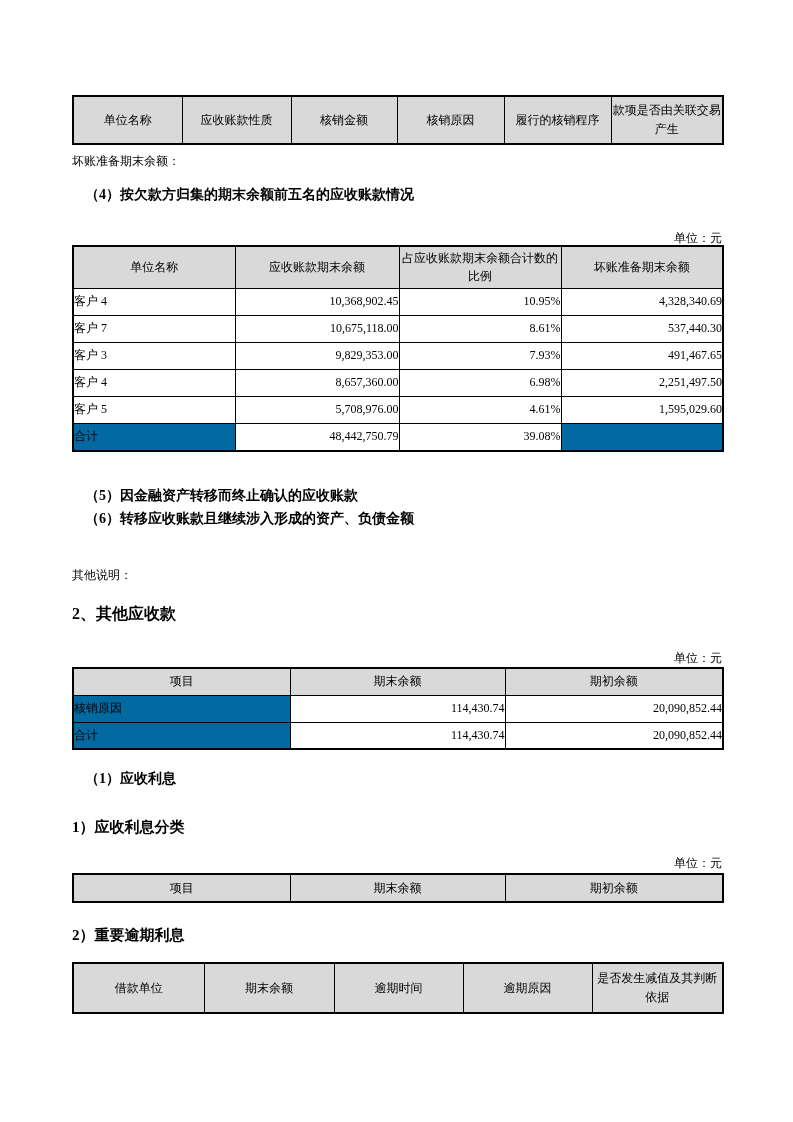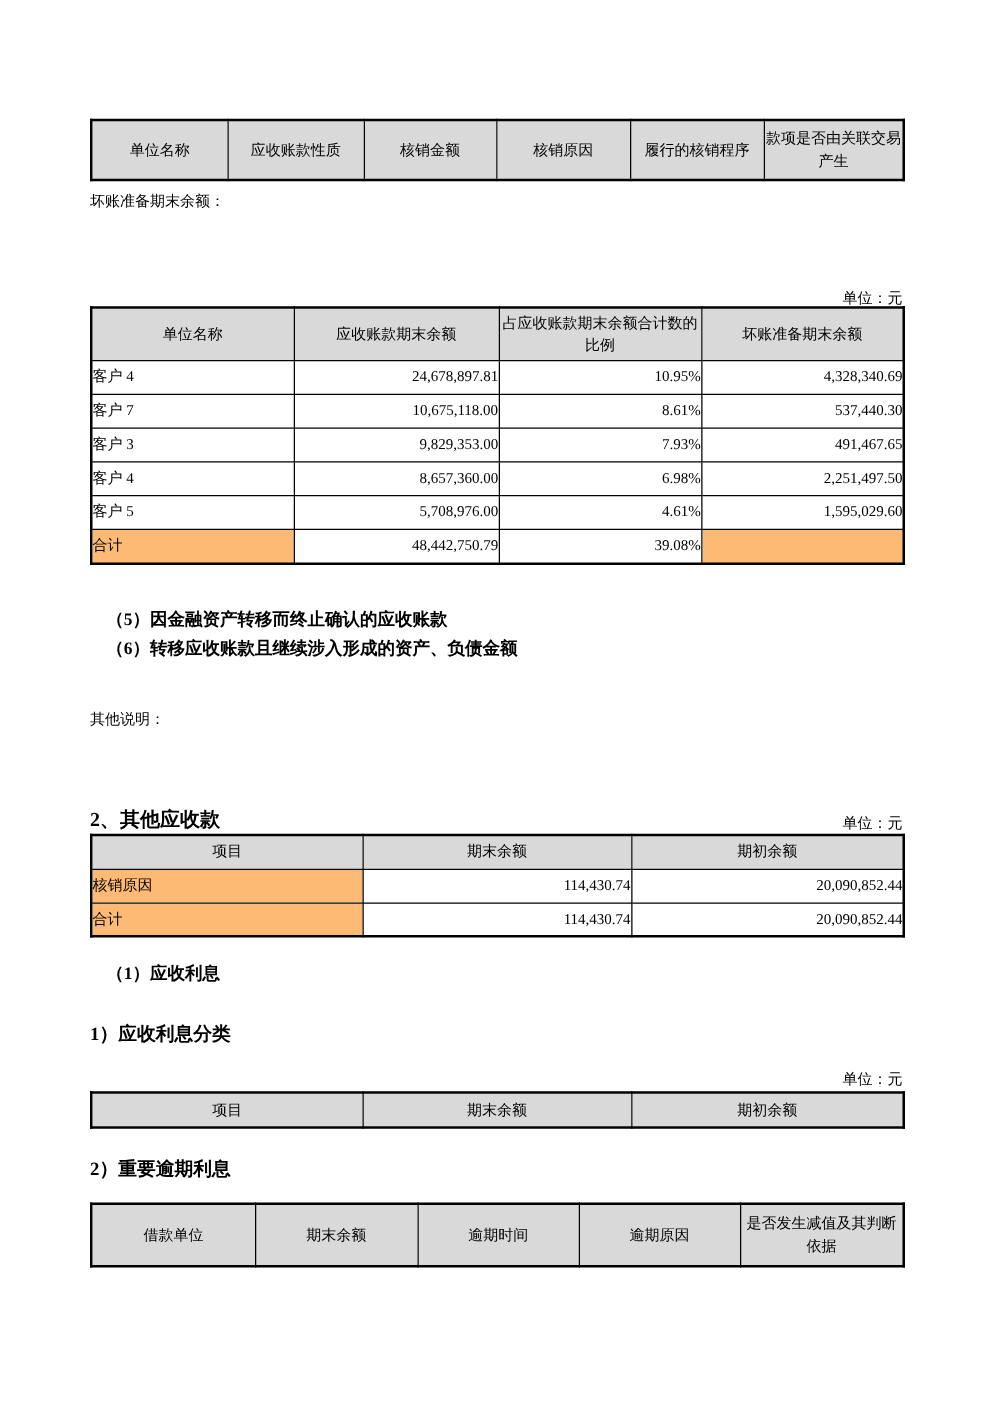--- a/index.html
+++ b/index.html
@@ -10,39 +10,39 @@
     background:#ffffff;
     font-family:"Liberation Serif","DejaVu Serif",serif;
     color:#000;
     overflow:hidden;
   }
   .abs{position:absolute;left:72px;width:650px;}
   .indent{left:85px;width:637px;}
   .note{font-size:12px;line-height:1.2;}
   .unit{font-size:12px;text-align:right;}
   .h-num{font-size:14px;font-weight:bold;}   
-  .h-big{font-size:16px;font-weight:bold;margin-top:42px;}   
+  .h-big{font-size:16px;font-weight:bold;}   
   .h-sub{font-size:15px;font-weight:bold;}   
   table.doc{
     border-collapse:collapse;
     table-layout:fixed;
     width:650px;
     font-size:12px;
     border:2px solid #000;
   }
   table.doc td{
     border:1px solid #000;
     overflow:hidden;
     vertical-align:middle;
     padding:0;
   }
   td.h{background:#d9d9d9;text-align:center;line-height:1.55;padding:2px 3px;}
   td.lab{text-align:left;padding-left:5px;padding-right:3px;}
   td.num{text-align:right;padding-right:5px;padding-left:3px;}
-  td.g{background:#fdba74;}
+  td.g{background:#0369a1;}
 </style>
 </head>
 <body>
 
 <div class="page">
 
   <table class="doc abs" style="top:95px;">
     <colgroup>
       <col style="width:109px">
         <col style="width:109px">
@@ -58,39 +58,40 @@
       <td class="h">核销金额</td>
       <td class="h">核销原因</td>
       <td class="h">履行的核销程序</td>
       <td class="h">款项是否由关联交易产生</td>
     </tr>
   </tbody>
     </table>
 
   <div class="abs note" style="top:154px;">坏账准备期末余额：</div>
 
+  <div class="abs indent h-num" style="top:186px;">（4）按欠款方归集的期末余额前五名的应收账款情况</div>
   <div class="abs unit" style="top:230px;">单位：元</div>
 
   <table class="doc abs" style="top:245px;">
     <colgroup>
       <col style="width:162px">
         <col style="width:164px">
         <col style="width:162px">
         <col style="width:162px">
     </colgroup>
     <tbody>
         <tr style="height:42px">
       <td class="h">单位名称</td>
       <td class="h">应收账款期末余额</td>
       <td class="h">占应收账款期末余额合计数的比例</td>
       <td class="h">坏账准备期末余额</td>
     </tr>
     <tr style="height:27px">
       <td class="lab">客户 4</td>
-      <td class="num">24,678,897.81</td>
+      <td class="num">10,368,902.45</td>
       <td class="num">10.95%</td>
       <td class="num">4,328,340.69</td>
     </tr>
     <tr style="height:27px">
       <td class="lab">客户 7</td>
       <td class="num">10,675,118.00</td>
       <td class="num">8.61%</td>
       <td class="num">537,440.30</td>
     </tr>
     <tr style="height:27px">

